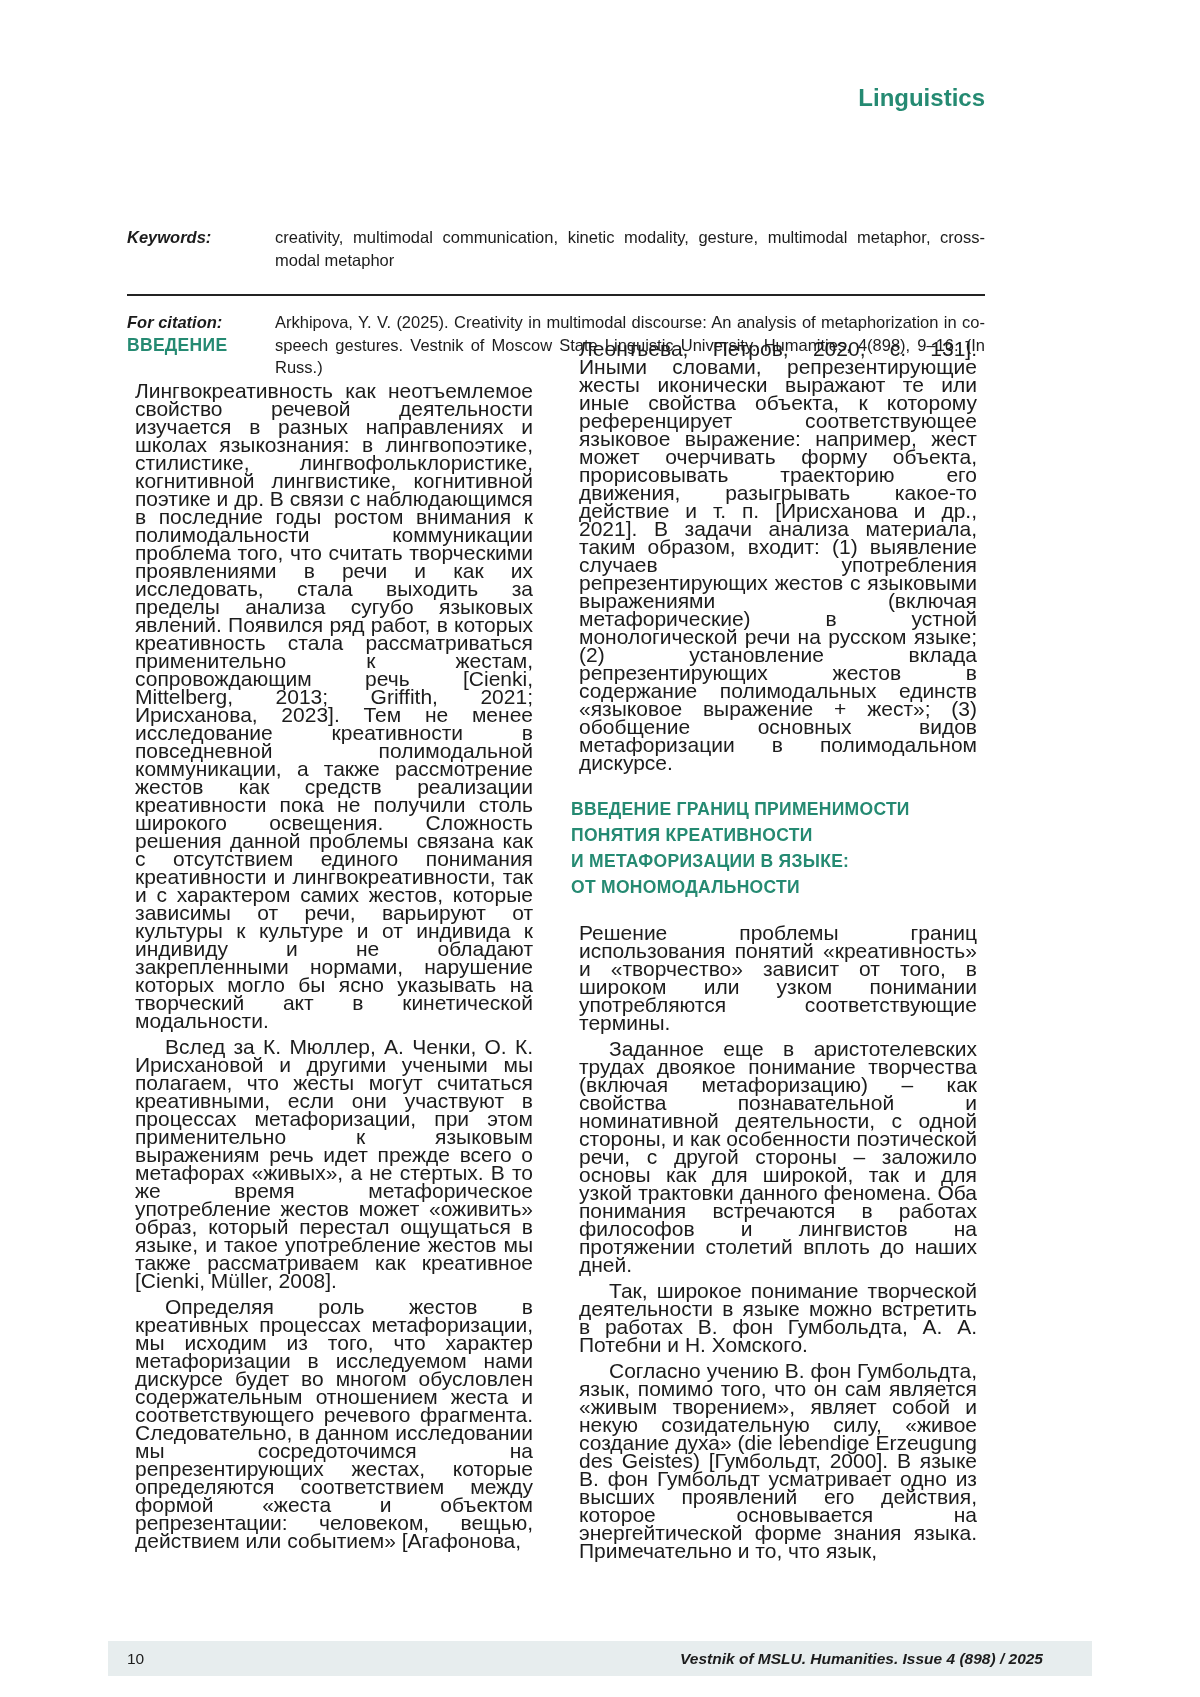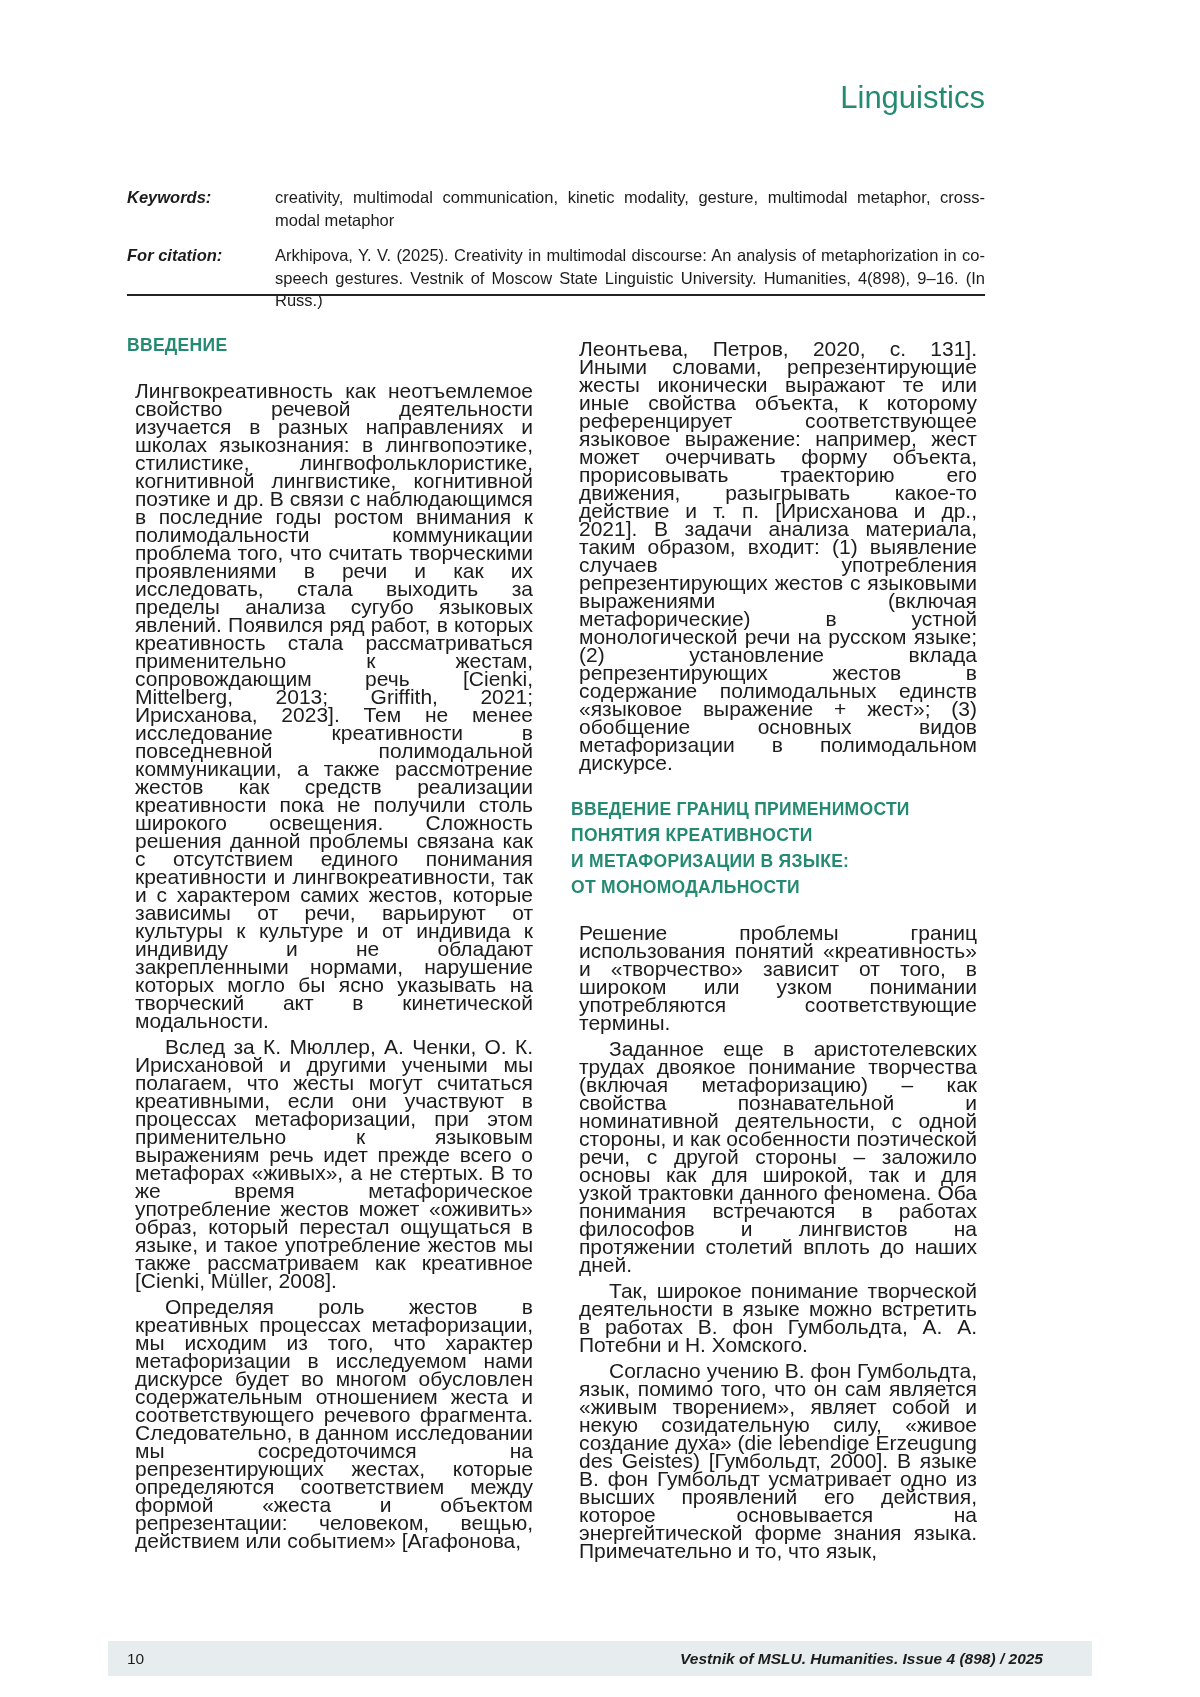--- a/index.html
+++ b/index.html
@@ -15,34 +15,35 @@
     height:1697px;
     background:#ffffff;
     font-family:"Liberation Sans","DejaVu Sans",sans-serif;
     color:var(--ink);
     overflow:hidden;
   }
   .running-head{
     position:absolute;
     top:80px;
     right:215px;
-    font-size:31px;
+    font-size:24px;
     line-height:36px;
     color:var(--accent);
-    font-weight:400;
+    font-weight:700;
   }
   .meta{
     position:absolute;
     left:127px;
     top:186px;
     width:858px;
   }
   .meta-row{
     display:flex;
     margin-bottom:13px;
+    margin-top:40px;
   }
   .meta-label{
     flex:0 0 148px;
     width:148px;
     font-weight:bold;
     font-style:italic;
     font-size:16.5px;
     line-height:22.5px;
   }
   .meta-value{

